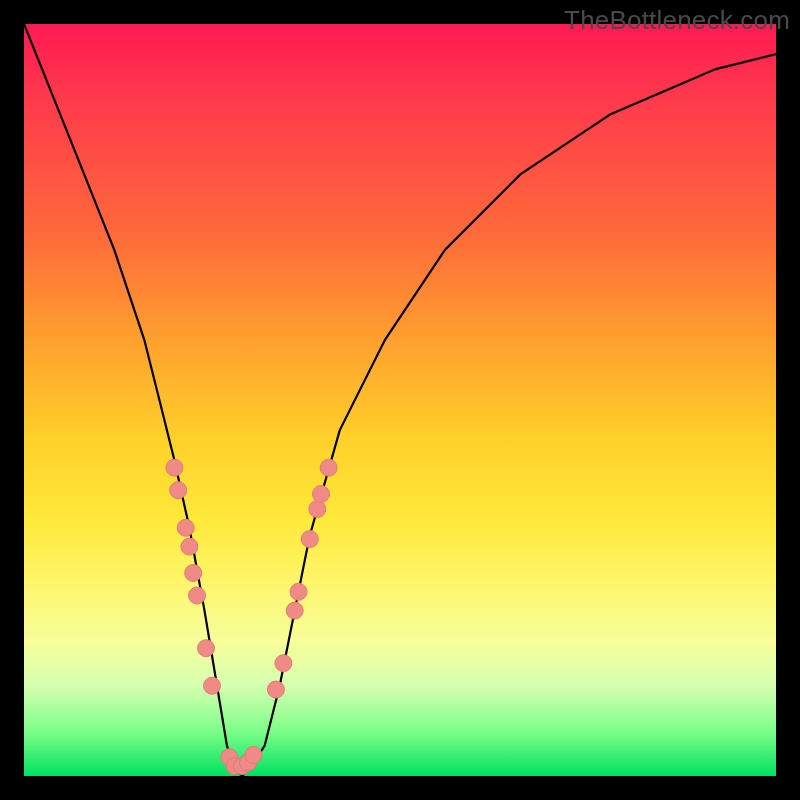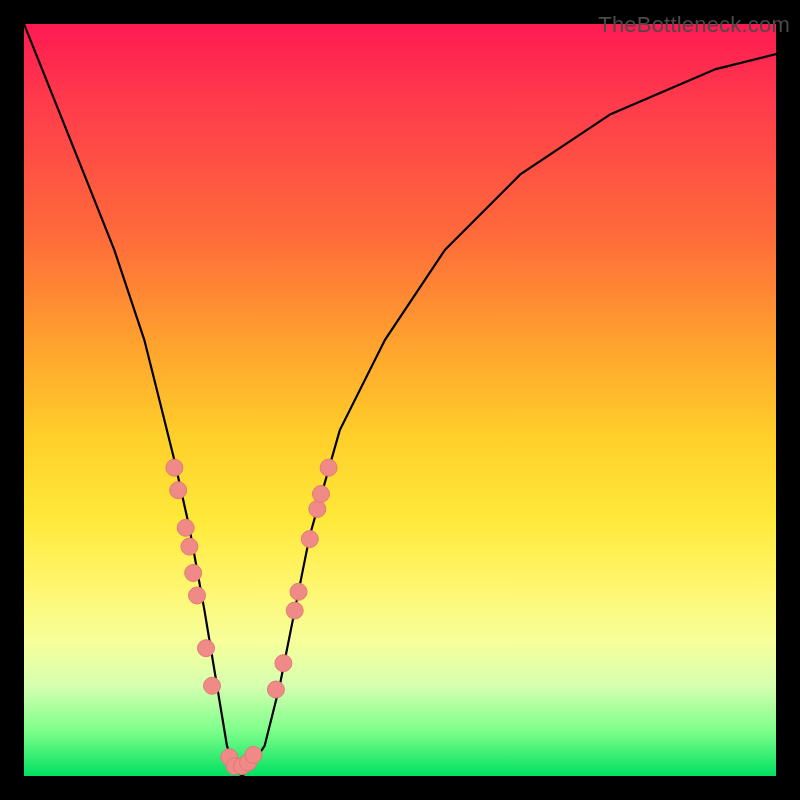--- a/index.html
+++ b/index.html
@@ -36,24 +36,24 @@
       #ffe93a 66%,
       #fff56a 74%,
       #f7ff9a 82%,
       #d6ffb0 88%,
       #7dff8a 94%,
       #00e060 100%
     );
   }
   .watermark {
     position: absolute;
-    top: 12px;
+    top: 5px;
     right: 10px;
     color: #4a4a4a;
-    font-size: 22px;
+    font-size: 26px;
     font-weight: 500;
     letter-spacing: 0.2px;
   }
   svg.curve {
     position: absolute;
     top: 0;
     left: 0;
     width: 752px;
     height: 752px;
   }

